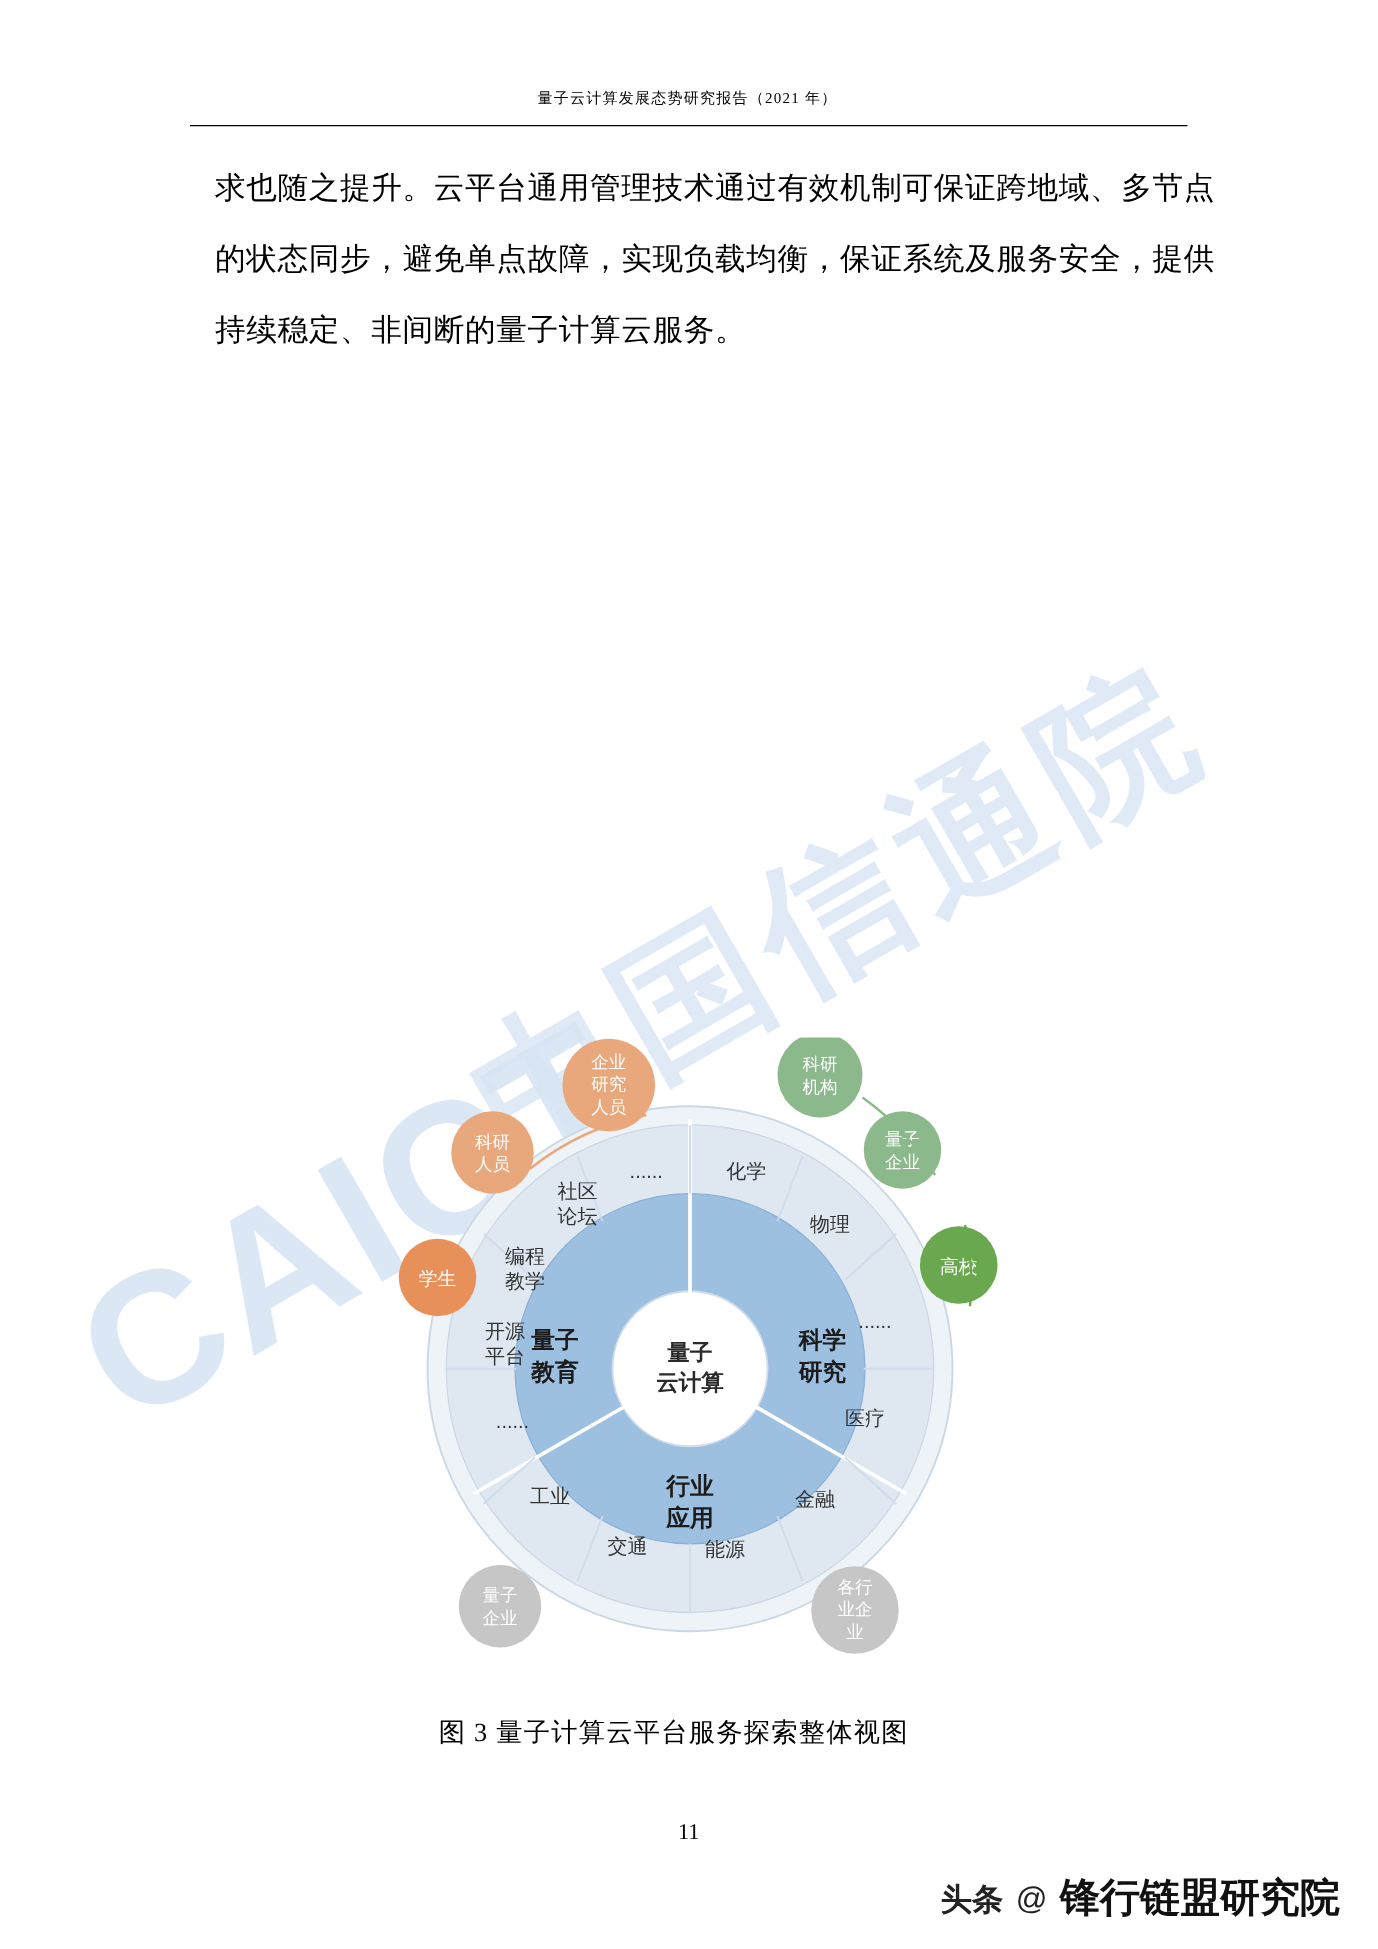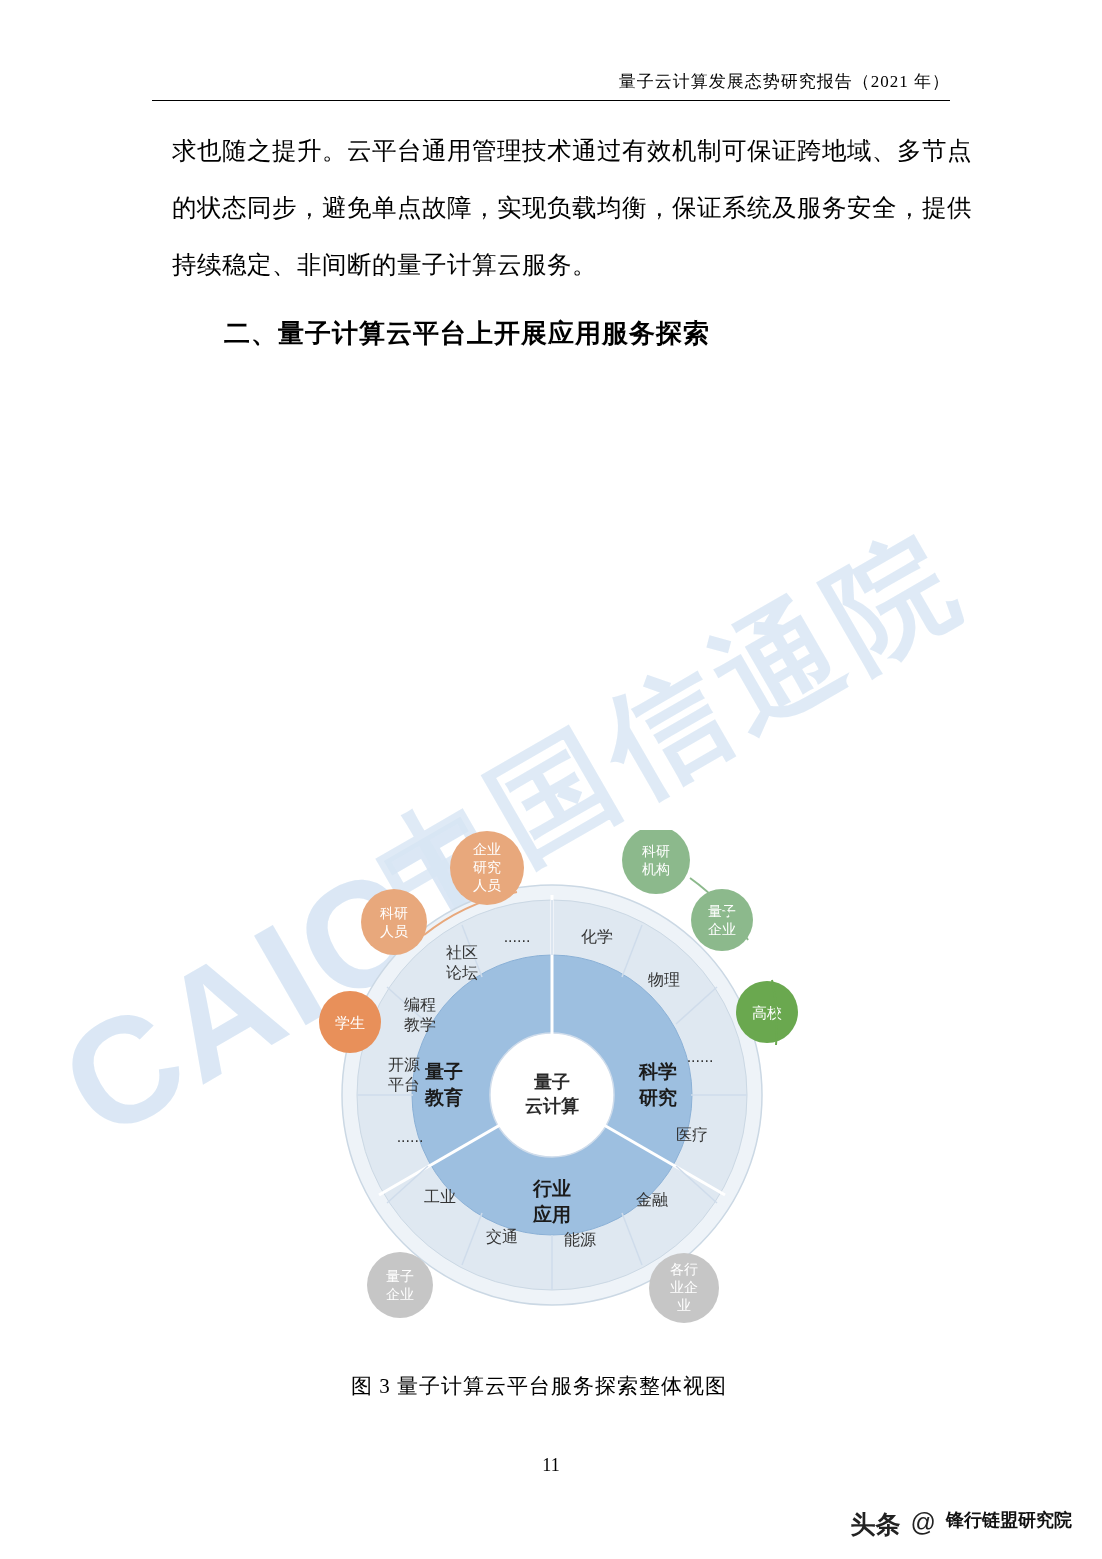--- a/index.html
+++ b/index.html
@@ -52,22 +52,22 @@
     transform-origin: left bottom;
     letter-spacing: 10px;
   }
 
   
   .running-head {
     position: absolute;
     left: 150px;
     top: 70px;
     width: 800px;
-    text-align: right;
-    font-size: 17px;
+    text-align: center;
+    font-size: 12px;
     letter-spacing: 1px;
   }
   .head-rule {
     position: absolute;
     left: 152px;
     top: 100px;
     width: 798px;
     border-bottom: 1.5px solid #000;
   }
 
@@ -135,55 +135,54 @@
     text-align: center;
     font-size: 18px;
   }
 
   
   .brand {
     position: absolute;
     right: 30px;
     bottom: 18px;
     display: flex;
-    align-items: flex-start;
+    align-items: center;
     gap: 10px;
     font-family: "Liberation Sans", sans-serif;
   }
   .brand-toutiao {
     font-size: 25px;
     font-weight: bold;
     color: #222;
   }
   .brand-at {
     font-size: 25px;
     color: #222;
   }
   .brand-name {
-    font-size: 18px;
+    font-size: 32px;
     font-weight: bold;
     color: #111;
   }
 
   text { font-family: "Liberation Sans", sans-serif; }
 </style>
 </head>
 <body>
 
 <div class="page">
 
   <div class="wm wm-caict">CAICT</div>
   <div class="wm wm-cn">中国信通院</div>
 
   <div class="running-head">量子云计算发展态势研究报告（2021 年）</div>
   <div class="head-rule"></div>
 
   <div class="content">
     <p class="body">求也随之提升。云平台通用管理技术通过有效机制可保证跨地域、多节点的状态同步，避免单点故障，实现负载均衡，保证系统及服务安全，提供持续稳定、非间断的量子计算云服务。</p>
-    <h2 class="section">二、量子计算云平台上开展应用服务探索</h2>
   </div>
 
   <div class="figure-wrap">
     <svg class="figure-svg" width="760" height="520" viewBox="0 0 760 520">
       <defs></defs>
 
       <g>
         <circle cx="380" cy="265" r="210" fill="#eef3f8" stroke="#cbd8e4" stroke-width="1.5"></circle>
         <circle cx="380" cy="265" r="195" fill="#dfe8f1" stroke="#cbd8e4" stroke-width="1"></circle>
         <circle cx="380" cy="265" r="140" fill="#ffffff"></circle>

